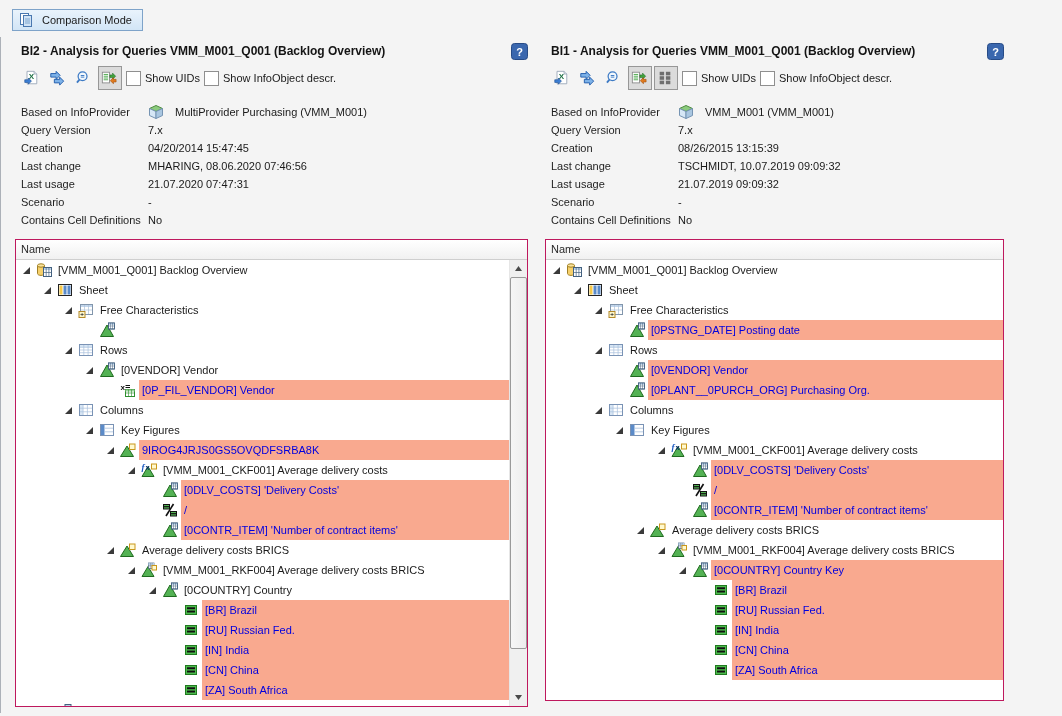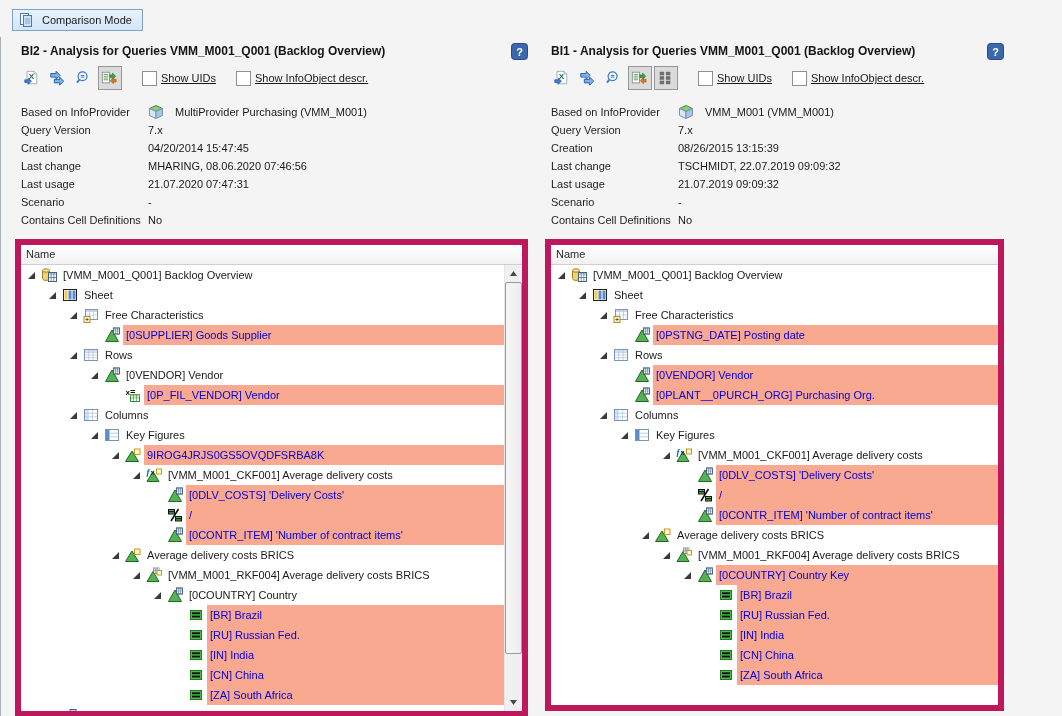--- a/index.html
+++ b/index.html
@@ -17,27 +17,27 @@
   .content{border-left:1px solid #ACB1B8;min-height:676px;padding-left:14px;}
   .panels{display:flex;gap:17px;}
   .panel{flex:none;}
   .title-row{display:flex;align-items:center;height:24px;padding:2px 0 0 6px;}
   .panel-title{flex:1;margin:0;font-size:12px;font-weight:bold;color:#141414;white-space:nowrap;}
   .help{width:17px;height:17px;flex:none;}
   .toolbar{display:flex;align-items:center;height:30px;padding-left:5px;}
   .tools{display:flex;align-items:center;gap:2px;}
   .tool{width:22px;height:22px;display:flex;align-items:center;justify-content:center;border:1px solid transparent;}
   .tool.pressed{background:#DBDBDB;border-color:#979797;}
-  .cb{display:inline-flex;align-items:center;gap:4px;margin-left:20px;cursor:default;text-decoration:underline;}
+  .cb{display:inline-flex;align-items:center;gap:4px;margin-left:4px;cursor:default;}
   .cb .box{width:13px;height:13px;background:#fff;border:1px solid #8F8F8F;flex:none;}
   .meta{padding:10px 0 0 6px;height:132px;}
   .meta-row{display:flex;align-items:center;height:18px;}
   .meta-label{width:127px;flex:none;color:#1E1E1E;}
   .meta-value{display:flex;align-items:center;gap:8px;white-space:nowrap;}
-  .tree{position:relative;margin-top:4px;background:#fff;border:6px solid #be185d;overflow:hidden;}
+  .tree{position:relative;margin-top:4px;background:#fff;border:1px solid #be185d;overflow:hidden;}
   .tree-header{height:19px;line-height:19px;padding-left:5px;border-bottom:1px solid #CFCFCF;
     background:linear-gradient(#FFFFFF,#F1F1F1);color:#2A2A2A;}
   .tree-body{overflow:hidden;height:calc(100% - 20px);}
   .tree--scroll .tree-body{margin-right:17px;}
   .trow{height:20px;display:flex;align-items:center;white-space:nowrap;}
   .arrow{width:14px;flex:none;display:flex;align-items:center;justify-content:flex-start;}
   .ticon{width:16px;height:16px;flex:none;margin-right:3px;display:inline-flex;align-items:center;justify-content:center;}
   .ticon svg{display:block;}
   .tlabel{height:100%;display:flex;align-items:center;padding:0 3px;color:#1A1A1A;}
   .tlabel.hl{flex:1;background:var(--hl,#F9A98F);color:var(--chg,#0000DE);}
@@ -236,21 +236,20 @@
               <span class="arrow"></span>
               <span class="ticon">
                 <svg width="16" height="16" viewBox="0 0 16 16">
                   <polygon points="8,3 14.5,14.5 1.5,14.5" fill="#54B254" stroke="#1F6A1F"></polygon>
                   <rect x="9.5" y="1" width="6" height="6" fill="#fff" stroke="#44617F" stroke-width="0.8"></rect>
                   <rect x="9.5" y="1" width="6" height="1.8" fill="#BDD4EA"></rect>
                   <path d="M11.5 1v6M13.5 1v6M9.5 4h6" stroke="#44617F" stroke-width="0.5"></path>
                   <rect x="9.5" y="1" width="6" height="6" fill="none" stroke="#44617F" stroke-width="0.8"></rect>
                 </svg>
               </span>
-              <span class="tlabel hl">[0SUPPLIER] Goods Supplier</span>
             </div>
             <div class="trow" style="padding-left: 48px;">
               <span class="arrow">
                 <svg width="9" height="9" viewBox="0 0 9 9">
                   <polygon points="8,1 8,8 1,8" fill="#3A3A3A"></polygon>
                 </svg>
               </span>
               <span class="ticon">
                 <svg width="16" height="16" viewBox="0 0 16 16">
                   <rect x="1.5" y="2.5" width="13" height="11" fill="#fff" stroke="#7A93B5"></rect>
@@ -619,21 +618,21 @@
           </div>
           <div class="meta-row">
             <span class="meta-label">Creation</span>
             <span class="meta-value">
               <span>08/26/2015 13:15:39</span>
             </span>
           </div>
           <div class="meta-row">
             <span class="meta-label">Last change</span>
             <span class="meta-value">
-              <span>TSCHMIDT, 22.07.2019 09:09:32</span>
+              <span>TSCHMIDT, 10.07.2019 09:09:32</span>
             </span>
           </div>
           <div class="meta-row">
             <span class="meta-label">Last usage</span>
             <span class="meta-value">
               <span>21.07.2019 09:09:32</span>
             </span>
           </div>
           <div class="meta-row">
             <span class="meta-label">Scenario</span>

